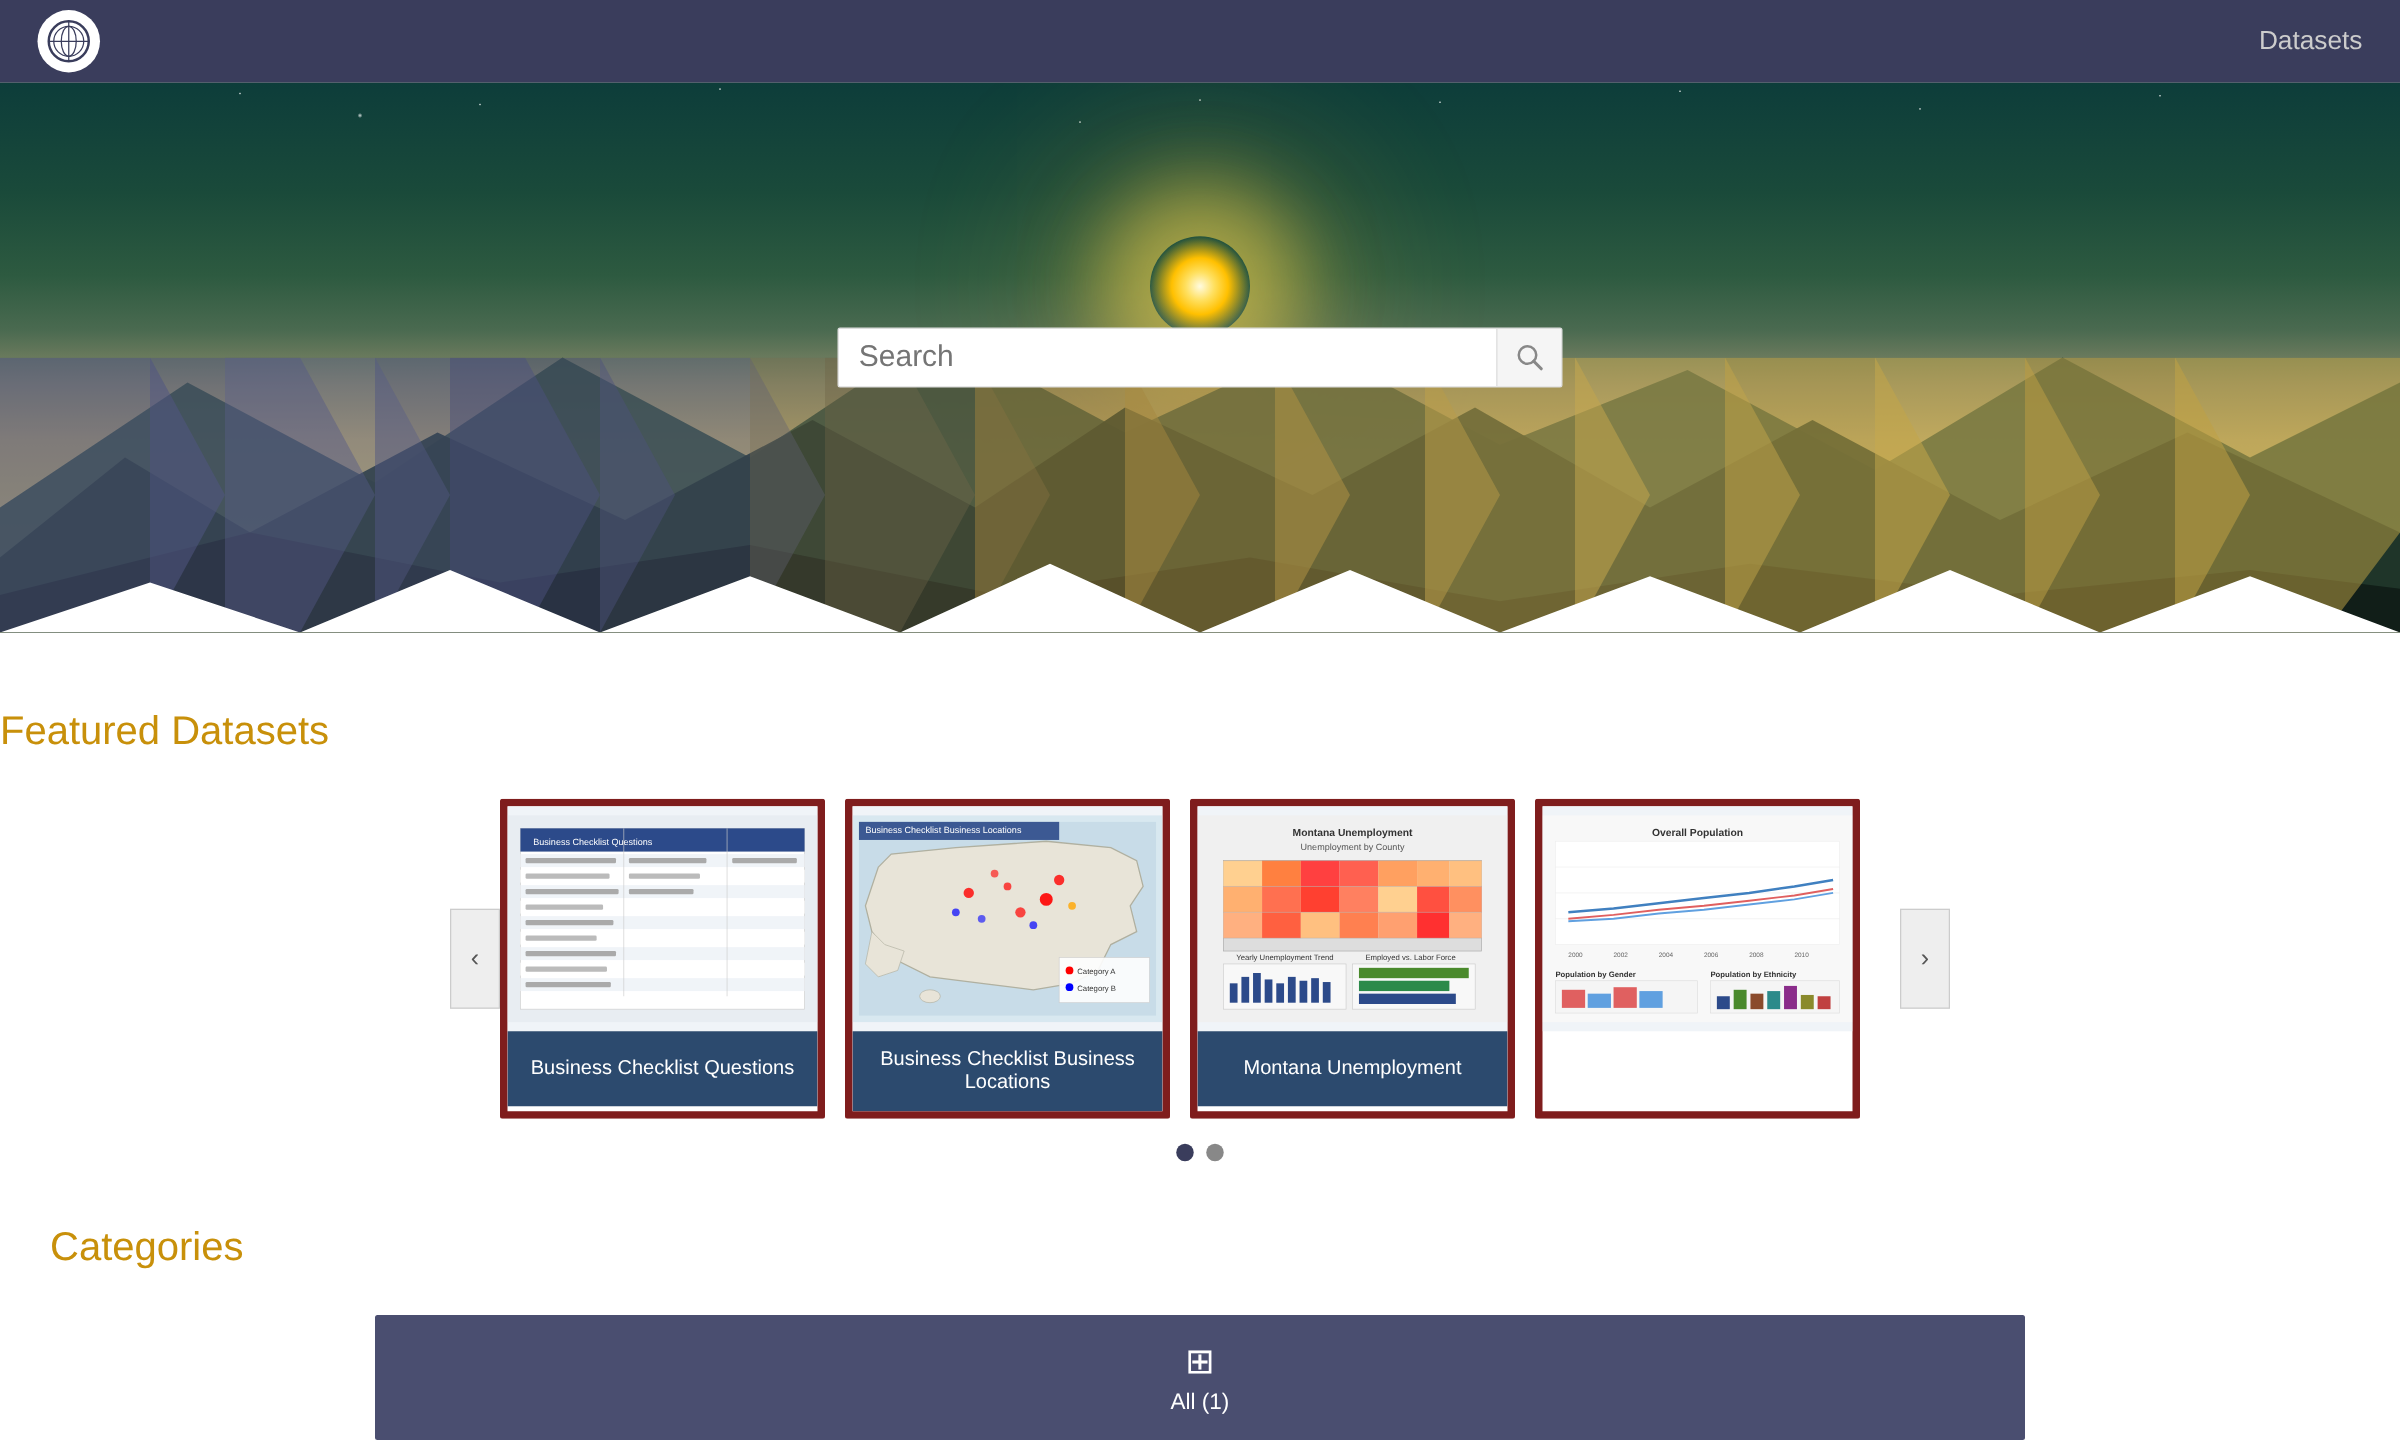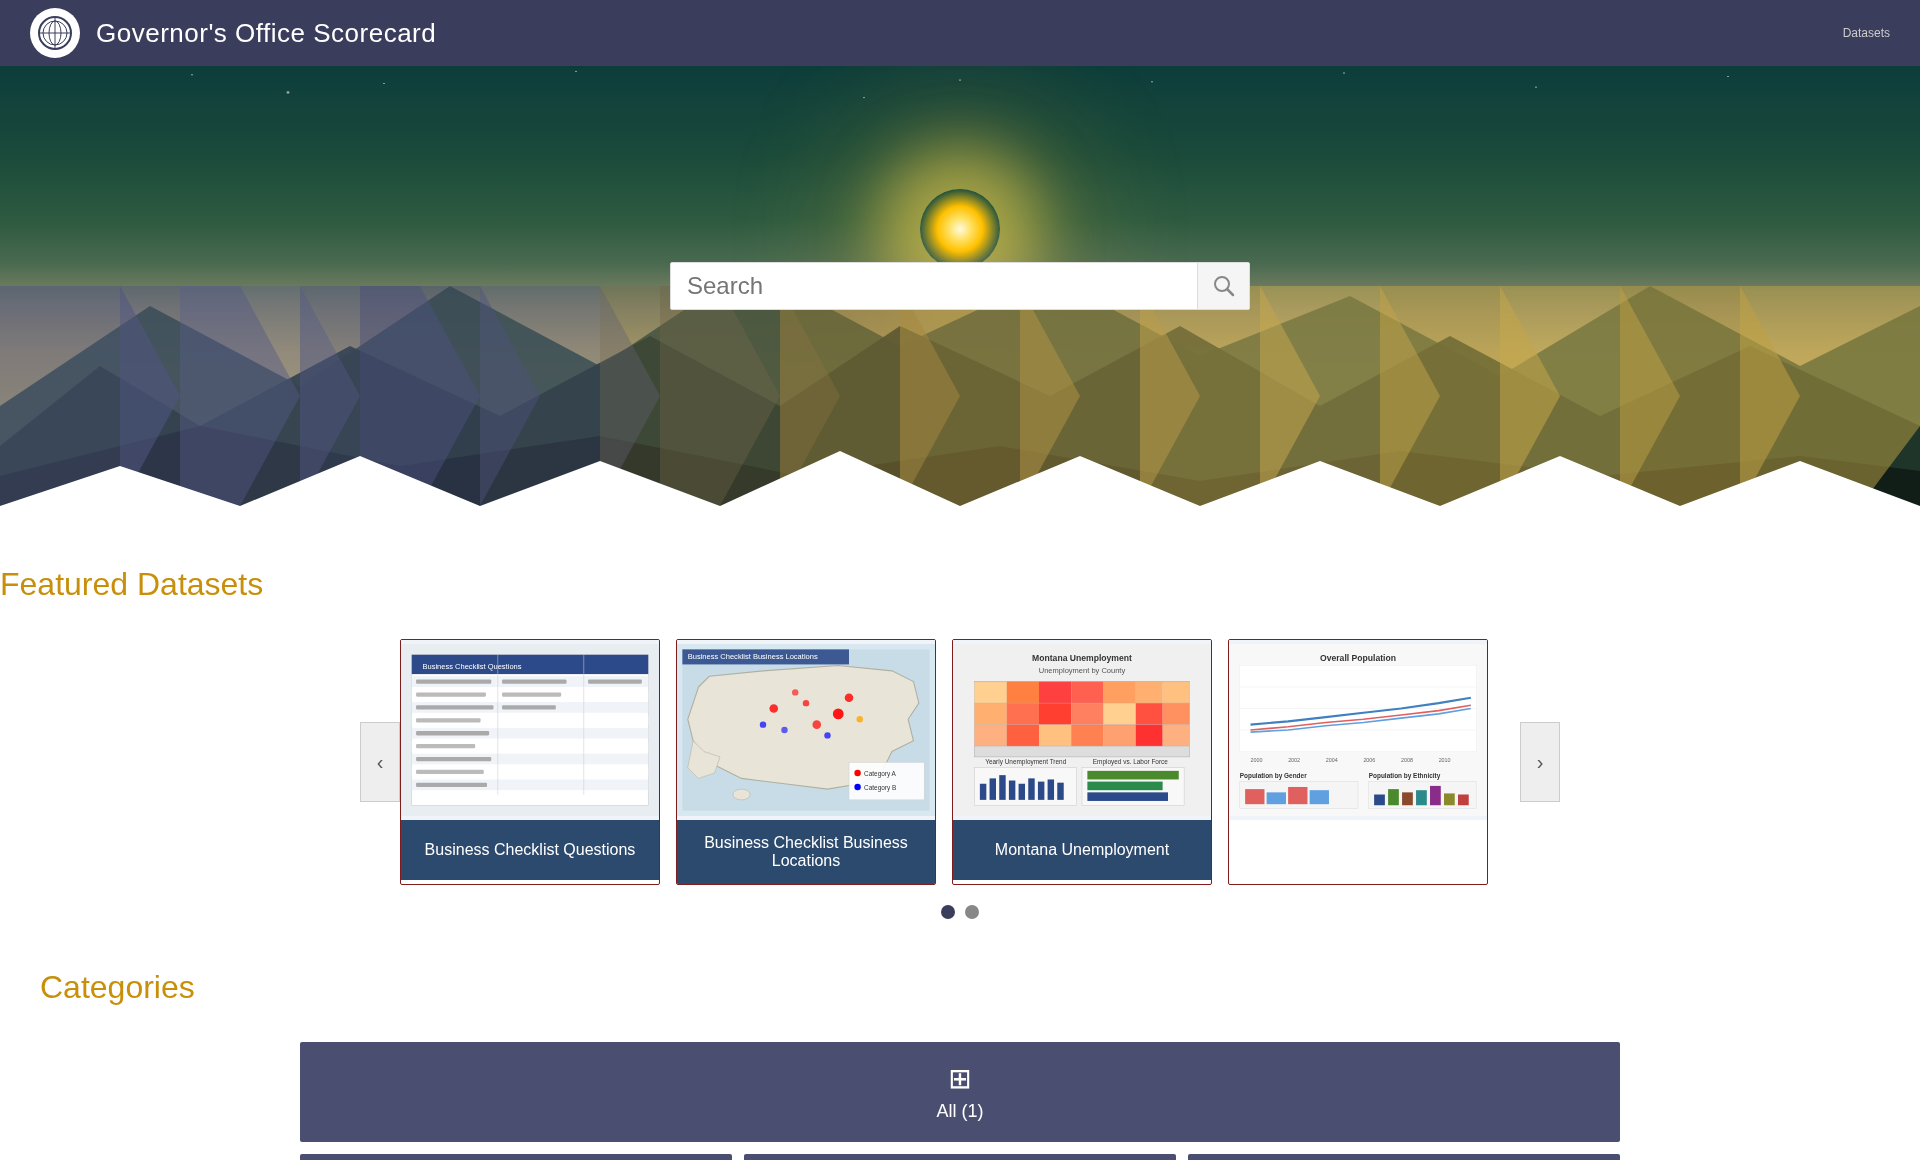--- a/index.html
+++ b/index.html
@@ -29,21 +29,21 @@
     .header-logo svg { width: 36px; height: 36px; }
     .header-title {
       color: #fff;
       font-size: 26px;
       font-weight: 400;
       letter-spacing: 0.5px;
     }
     .header-nav {
       margin-left: auto;
       color: #ccc;
-      font-size: 12px;
+      font-size: 21px;
       cursor: pointer;
     }
 
     
     .hero {
       position: relative;
       height: 440px;
       overflow: hidden;
       background: #1a3a2a;
     }
@@ -172,21 +172,21 @@
     }
     .carousel-items {
       display: flex;
       gap: 16px;
       width: 1120px;
       overflow: hidden;
     }
     .dataset-card {
       width: 260px;
       flex-shrink: 0;
-      border: 1px solid #7f1d1d;
+      border: 6px solid #7f1d1d;
       border-radius: 2px;
       overflow: hidden;
       cursor: pointer;
       background: #fff;
     }
     .card-thumbnail {
       height: 180px;
       background: #f0f4f8;
       display: flex;
       align-items: center;
@@ -270,21 +270,20 @@
 <header class="header">
   <div class="header-logo">
     <svg viewBox="0 0 36 36">
       <circle cx="18" cy="18" r="16" fill="none" stroke="#3a3d5c" stroke-width="2"></circle>
       <circle cx="18" cy="18" r="12" fill="none" stroke="#3a3d5c" stroke-width="1"></circle>
       <line x1="2" y1="18" x2="34" y2="18" stroke="#3a3d5c" stroke-width="1"></line>
       <line x1="18" y1="2" x2="18" y2="34" stroke="#3a3d5c" stroke-width="1"></line>
       <ellipse cx="18" cy="18" rx="6" ry="12" fill="none" stroke="#3a3d5c" stroke-width="1"></ellipse>
     </svg>
   </div>
-  <h1 class="header-title">Governor's Office Scorecard</h1>
   <nav class="header-nav">Datasets</nav>
 </header>
 
 <section class="hero">
   <div class="hero-bg"></div>
   <div class="sun"></div>
 
   <div class="mountains">
     <svg viewBox="0 0 1920 280" preserveAspectRatio="none" xmlns="http://www.w3.org/2000/svg">
 

